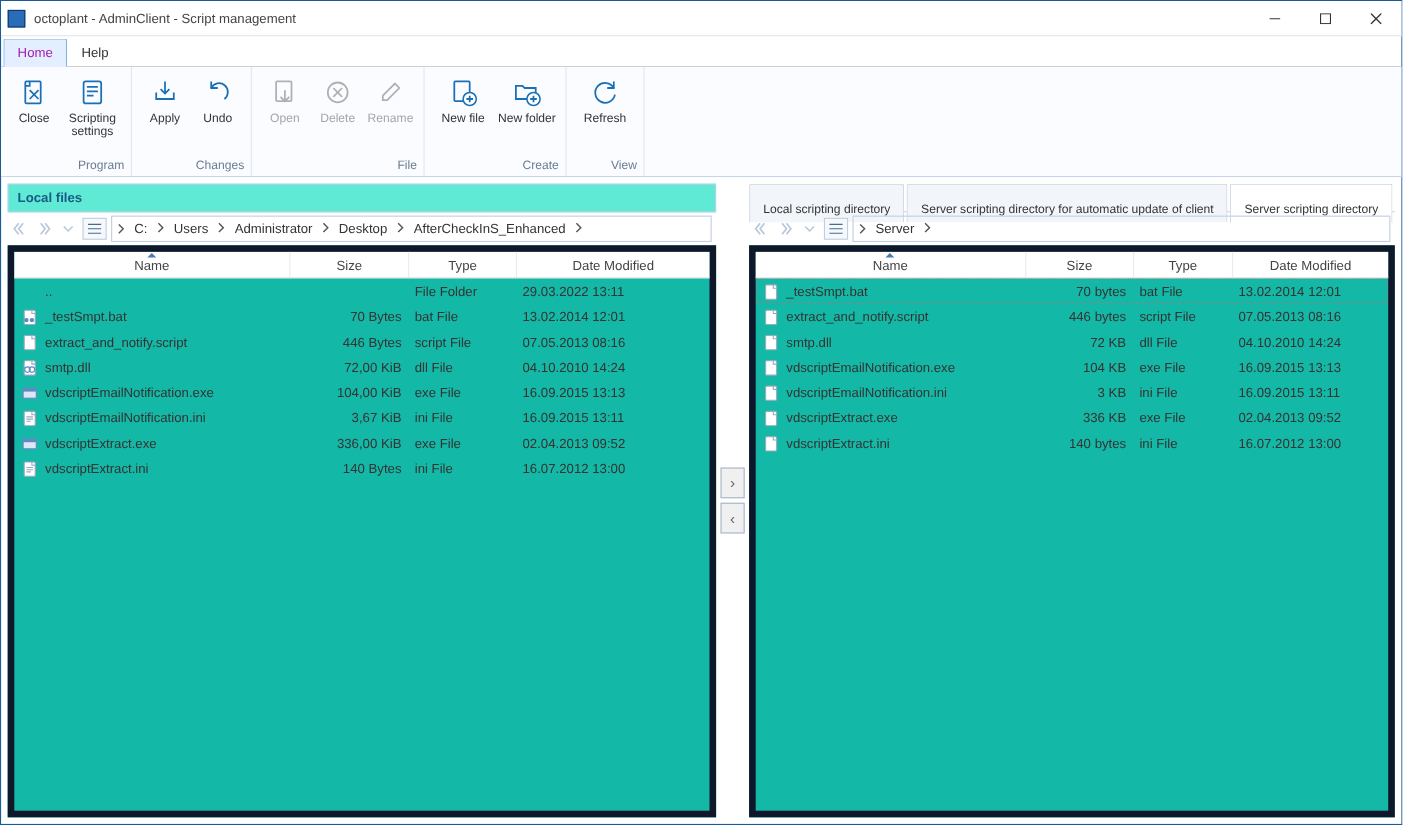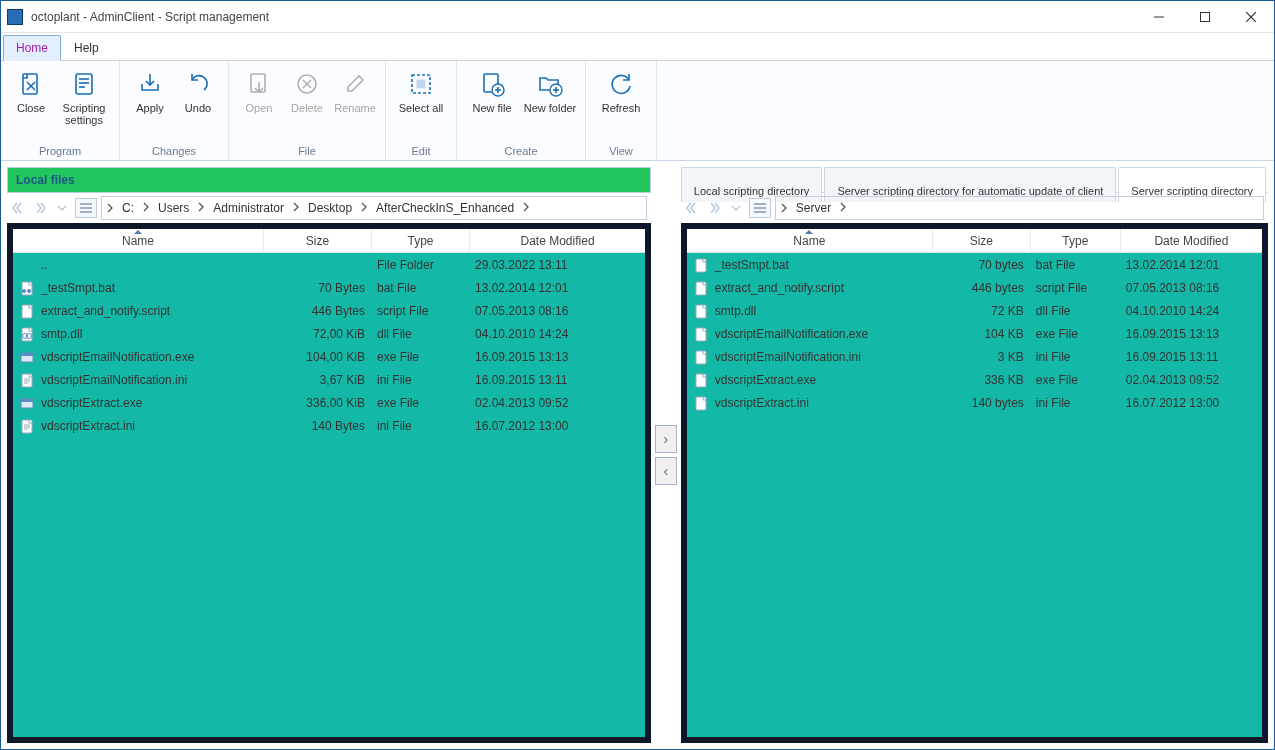--- a/index.html
+++ b/index.html
@@ -15,34 +15,34 @@
   .menutab{padding:5px 12px 5px;font-size:12px;cursor:pointer;border:1px solid transparent;border-bottom:none}
   .menutab.active{background:#e3efff;border:1px solid #7cb0e2;border-bottom:1px solid #e3efff;margin-bottom:-1px;color:#a21caf;border-radius:2px 2px 0 0}
   
   .ribbon{height:100px;background:#fafcff;border-bottom:1px solid #c8d6e8;display:flex;align-items:stretch;padding:0}
   .rgroup{display:flex;flex-direction:column;justify-content:space-between;padding:4px 6px 2px;border-right:1px solid #e0e7f0}
   .rtools{display:flex;gap:0;align-items:flex-start}
   .rtool{width:48px;display:flex;flex-direction:column;align-items:center;justify-content:flex-start;padding:4px 2px;cursor:pointer;border-radius:2px;text-align:center;font-size:11px;color:#333}
   .rtool.wide{width:58px}
   .rtool.disabled{color:#a5a5a5;cursor:default}
   .rtool .ricn{width:30px;height:30px;display:flex;align-items:center;justify-content:center;margin-bottom:3px}
-  .rgroup-label{text-align:center;font-size:11px;color:#6b7b92;padding:2px 0 1px}
+  .rgroup-label{text-align:right;font-size:11px;color:#6b7b92;padding:2px 0 1px}
   
   .ic-blue{stroke:#1a6fb5;fill:none;stroke-width:1.6}
   .ic-grey{stroke:#b0b0b0;fill:none;stroke-width:1.6}
   .ic-eye{stroke:#9aa0a6;fill:none;stroke-width:1.6}
   
   .content{flex:1;display:flex;min-height:0;padding:6px;gap:0}
   .panel{display:flex;flex-direction:column;min-height:0}
   .panel.left{width:650px}
   .panel.right{flex:1}
   .divider{width:30px;display:flex;flex-direction:column;align-items:center;justify-content:center;gap:4px}
   .xferbtn{width:22px;height:28px;background:#f0f0f0;border:1px solid #a5b4c7;display:flex;align-items:center;justify-content:center;color:#5a6a80;cursor:pointer;font-size:14px}
   
-  .panel-header{height:26px;background:#22c55e;border:1px solid #b6d1e3;display:flex;align-items:center;padding:0 8px;font-size:12px;font-weight:bold;color:#1a5a85}
+  .panel-header{height:26px;background:#5eead4;border:1px solid #b6d1e3;display:flex;align-items:center;padding:0 8px;font-size:12px;font-weight:bold;color:#1a5a85}
   .rtabs{height:26px;display:flex;border-bottom:1px solid #c8d6e8;gap:0}
   .rtab{padding:17px 12px;font-size:11px;border:1px solid #d0d7e0;border-bottom:none;background:#f2f6fb;cursor:pointer;margin-right:2px;border-radius:2px 2px 0 0;white-space:nowrap}
   .rtab.active{background:#fff;border-bottom:1px solid #fff;margin-bottom:-1px}
   
   .crumbbar{height:30px;display:flex;align-items:center;gap:4px;padding:3px 4px 3px 2px}
   .navarrow{width:18px;height:18px;display:flex;align-items:center;justify-content:center;cursor:pointer;color:#3a6aa0}
   .navarrow.dis{color:#b5c6da;cursor:default}
   .crumb-viewbtn{width:22px;height:20px;border:1px solid #c2cedd;display:flex;align-items:center;justify-content:center;background:#f5f8fc;cursor:pointer}
   .crumbbox{flex:1;height:24px;border:1px solid #c2cedd;display:flex;align-items:center;padding:0 4px;gap:2px;overflow:hidden}
   .crumb{display:flex;align-items:center;gap:6px;padding:0 6px;cursor:pointer;white-space:nowrap;font-size:12px}
@@ -183,34 +183,20 @@
             <span>Rename</span>
           </div>
         </div>
         <div class="rgroup-label">File</div>
       </div>
       <div class="rgroup">
         <div class="rtools">
           <div class="rtool wide">
             <div class="ricn">
               <svg width="28" height="28" viewBox="0 0 28 28">
-                <rect x="5" y="5" width="18" height="18" class="ic-blue" stroke-dasharray="3 2"></rect>
-                <rect x="10" y="10" width="8" height="8" fill="#1a6fb5" opacity="0.25" stroke="#1a6fb5"></rect>
-              </svg>
-            </div>
-            <span>Select all</span>
-          </div>
-        </div>
-        <div class="rgroup-label">Edit</div>
-      </div>
-      <div class="rgroup">
-        <div class="rtools">
-          <div class="rtool wide">
-            <div class="ricn">
-              <svg width="28" height="28" viewBox="0 0 28 28">
                 <rect x="6" y="4" width="14" height="18" rx="1" class="ic-blue"></rect>
                 <circle cx="20" cy="20" r="6" fill="#fff" stroke="#1a6fb5" stroke-width="1.4"></circle>
                 <line x1="20" y1="17" x2="20" y2="23" stroke="#1a6fb5" stroke-width="1.6"></line>
                 <line x1="17" y1="20" x2="23" y2="20" stroke="#1a6fb5" stroke-width="1.6"></line>
               </svg>
             </div>
             <span>New file</span>
           </div>
           <div class="rtool wide">
             <div class="ricn">

